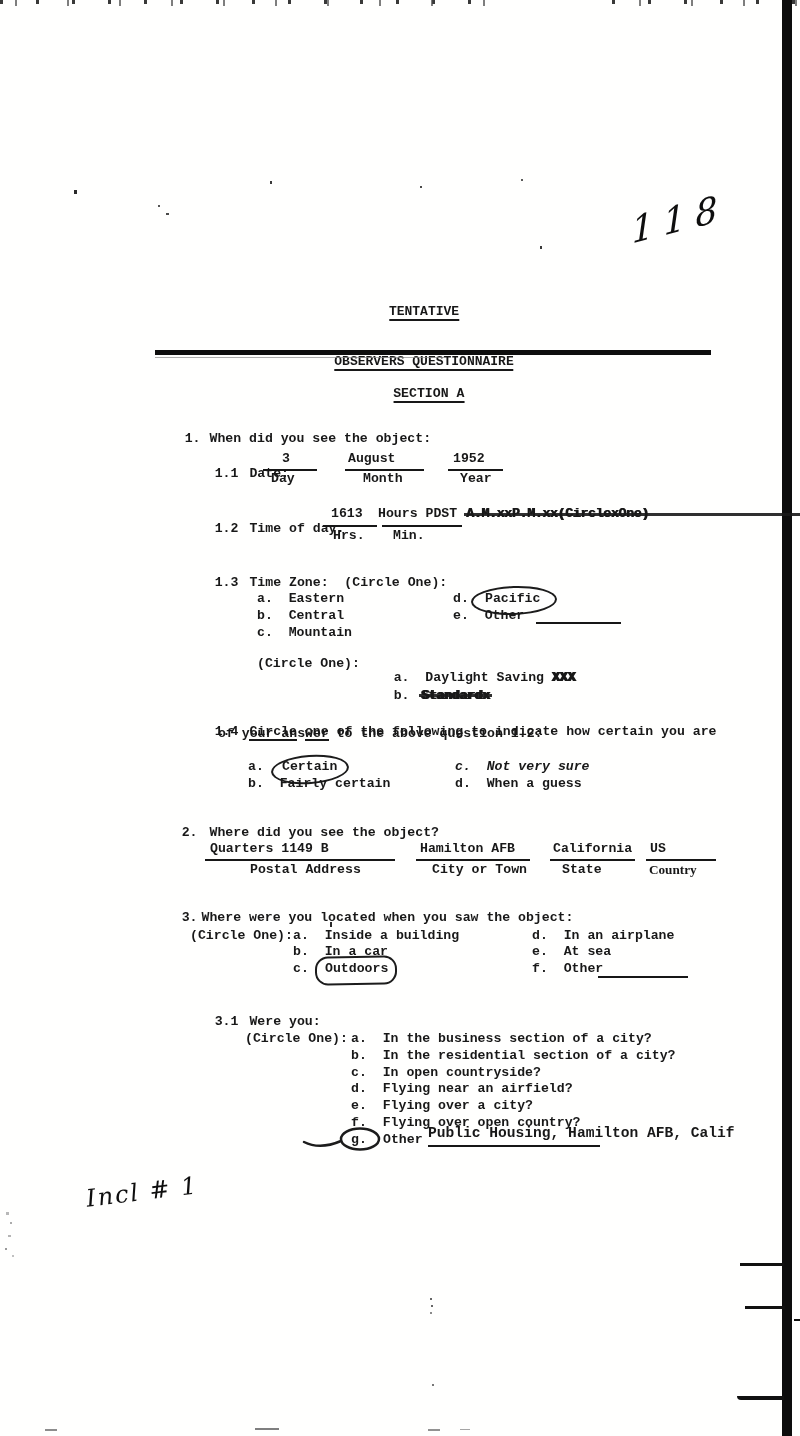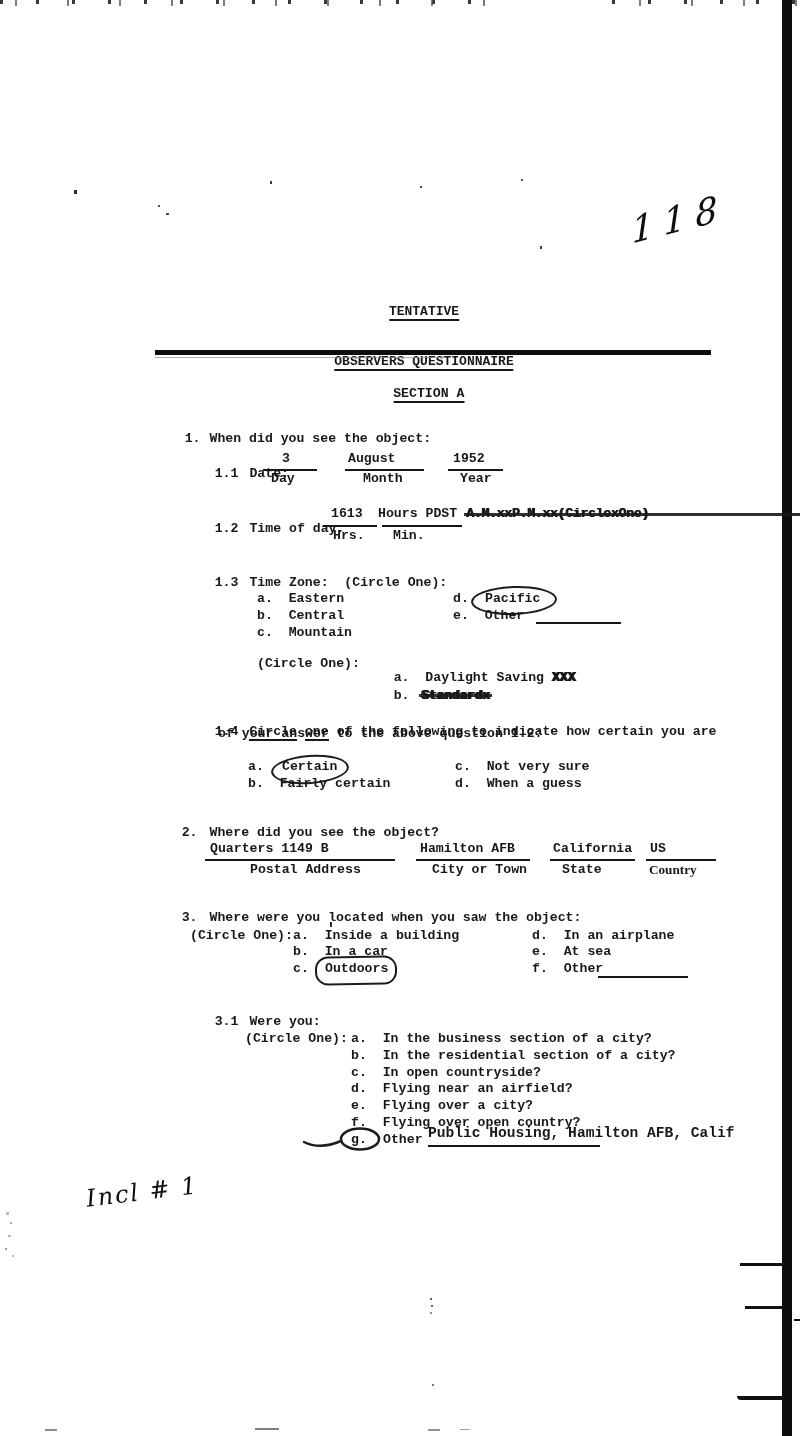--- a/index.html
+++ b/index.html
@@ -117,41 +117,41 @@
   </div>
 
   <div class="abs" style="left:183px;top:711px;">
     <span>1.4</span><span class="ul" style="margin-left:11px;">Circle</span><span class="ul" style="margin-left:8px;">one</span><span style="margin-left:8px;">of the following to indicate how certain you are</span>
   </div>
   <div class="abs" style="left:218px;top:727px;">of your answer to the above question 1.2:</div>
   <div class="abs" style="left:248px;top:760px;">a.</div>
   <div class="abs" style="left:282px;top:760px;">Certain</div>
   <div class="circle" style="left:271px;top:755px;width:74px;height:25px;transform:rotate(-4deg);"></div>
   <div class="abs" style="left:248px;top:777px;">b.  Fairly certain</div>
-  <div class="abs" style="left:455px;top:760px;">c.  Not very sure</div>
+  <div class="abs" style="left:455px;top:760px;font-style:italic;">c.  Not very sure</div>
   <div class="abs" style="left:455px;top:777px;">d.  When a guess</div>
 
   <div class="abs" style="left:150px;top:812px;">
     <span>2.</span><span style="margin-left:12px;">Where did you see the object?</span>
   </div>
   <div class="abs" style="left:210px;top:842px;">Quarters 1149 B</div>
   <div class="blank" style="left:205px;top:859px;width:190px;"></div>
   <div class="abs" style="left:250px;top:863px;">Postal Address</div>
   <div class="abs" style="left:420px;top:842px;">Hamilton AFB</div>
   <div class="blank" style="left:416px;top:859px;width:114px;"></div>
   <div class="abs" style="left:432px;top:863px;">City or Town</div>
   <div class="abs" style="left:553px;top:842px;">California</div>
   <div class="blank" style="left:550px;top:859px;width:85px;"></div>
   <div class="abs" style="left:562px;top:863px;">State</div>
   <div class="abs" style="left:650px;top:842px;">US</div>
   <div class="blank" style="left:646px;top:859px;width:70px;"></div>
   <div class="abs" style="left:649px;top:863px;font-family:Liberation Serif, serif;">Country</div>
 
   <div class="abs" style="left:150px;top:897px;">
-    <span>3.</span><span style="margin-left:12px;">Where were you located when you saw the object:</span>
+    <span>3.</span><span style="margin-left:4px;">Where were you located when you saw the object:</span>
   </div>
   <div class="abs" style="left:190px;top:929px;">(Circle One):</div>
   <div class="abs" style="left:293px;top:929px;">a.  Inside a building</div>
   <div class="abs" style="left:293px;top:945px;">b.  In a car</div>
   <div class="abs" style="left:293px;top:962px;">c.</div>
   <div class="abs" style="left:325px;top:962px;">Outdoors</div>
   <div class="rrect" style="left:315px;top:956px;width:78px;height:25px;transform:rotate(-1deg);"></div>
   <div class="abs" style="left:532px;top:929px;">d.  In an airplane</div>
   <div class="abs" style="left:532px;top:945px;">e.  At sea</div>
   <div class="abs" style="left:532px;top:962px;">f.  Other</div>

